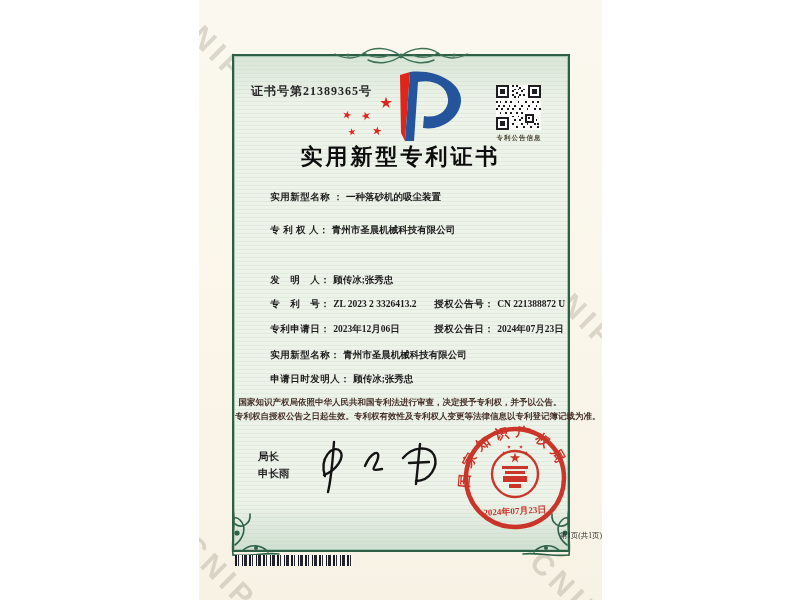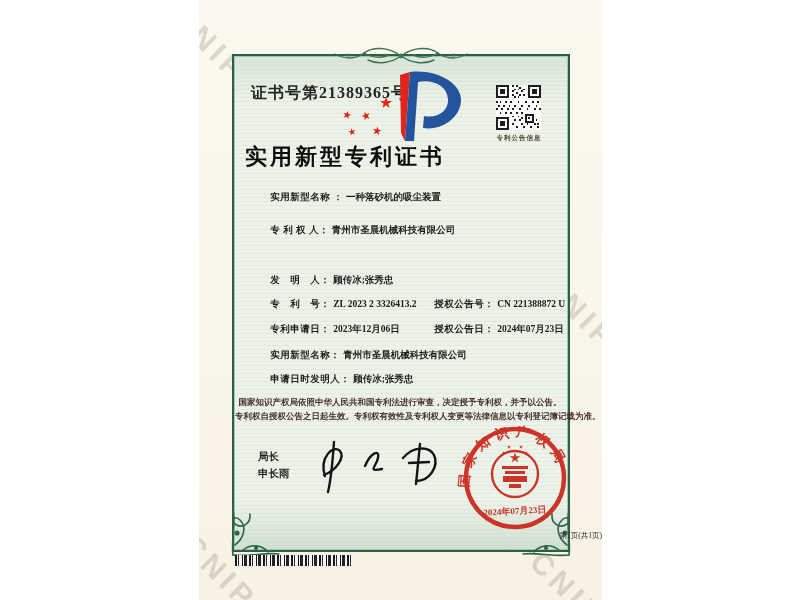--- a/index.html
+++ b/index.html
@@ -10,27 +10,27 @@
   .wm{position:absolute;font-family:"Liberation Sans",sans-serif;font-weight:bold;
       font-size:30px;letter-spacing:5px;color:rgba(148,140,120,0.30);
       transform:rotate(45deg);transform-origin:left top;white-space:nowrap;pointer-events:none;}
   .frame{position:absolute;left:33px;top:54px;width:338px;height:498px;box-sizing:border-box;
          border:2px solid #2c5f46;
          background:
            linear-gradient(180deg,rgba(190,214,194,0.45),rgba(238,243,233,0) 10%,rgba(238,243,233,0) 90%,rgba(178,205,184,0.5)),
            repeating-linear-gradient(0deg,rgba(120,160,132,0.10) 0 1px,rgba(0,0,0,0) 1px 4px),
            #eef3e9;
          box-shadow:inset 0 0 0 1px #a9c4b0;}
-  .cert-no{position:absolute;left:52px;top:83px;font-size:16px;font-weight:600;color:#262626;letter-spacing:1px;}
+  .cert-no{position:absolute;left:52px;top:83px;font-size:12px;font-weight:600;color:#262626;letter-spacing:1px;}
   .logo{position:absolute;left:141px;top:71px;}
   .qr{position:absolute;left:297px;top:85px;width:45px;height:45px;background:#fdfdfb;}
   .qr-caption{position:absolute;left:288px;top:134px;width:64px;text-align:center;
               font-size:6.5px;color:#4a4030;font-weight:bold;letter-spacing:1px;}
-  .title{position:absolute;left:0;top:142px;width:100%;
-         font-size:22px;font-weight:bold;color:#0d0d0d;letter-spacing:3px;padding-left:46px;}
+  .title{position:absolute;left:0;top:142px;width:100%;text-align:center;
+         font-size:22px;font-weight:bold;color:#0d0d0d;letter-spacing:3px;}
   .row{position:absolute;left:57px;font-size:9.5px;font-weight:600;color:#1c1c1c;white-space:pre;}
   .row .lab{letter-spacing:0.5px;}
   .col2{left:221px;}
   .statement{position:absolute;left:36px;width:330px;text-align:center;
              font-size:8.5px;font-weight:600;color:#46302a;white-space:nowrap;}
   .officer{position:absolute;left:59px;top:448px;font-family:"Liberation Sans",sans-serif;
            font-size:10.5px;font-weight:bold;color:#1e1e1e;line-height:17px;}
   .sig{position:absolute;left:104px;top:436px;}
   .seal{position:absolute;left:256px;top:418px;opacity:0.92;}
   .pagenum{position:absolute;left:0;top:531px;width:100%;text-align:right;

